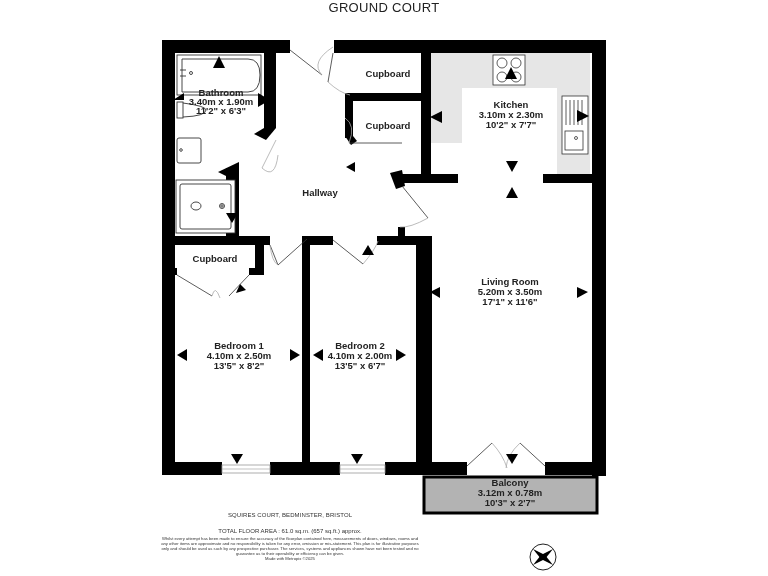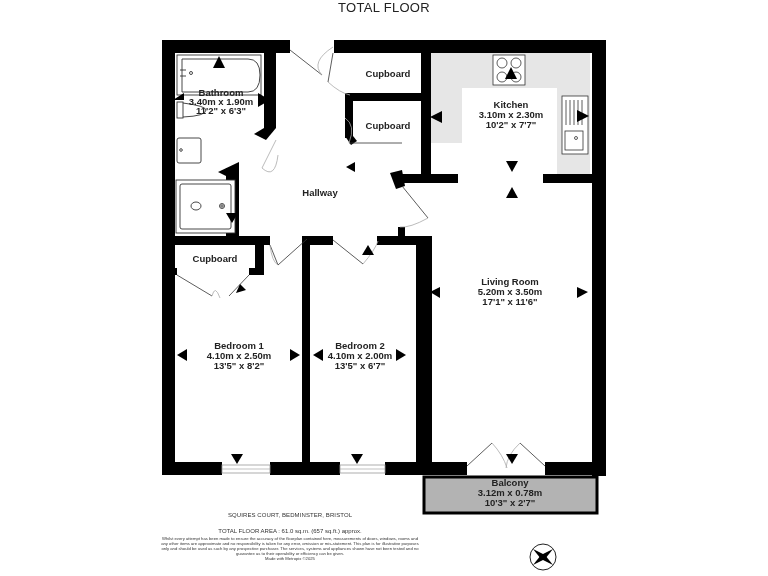--- a/index.html
+++ b/index.html
@@ -9,21 +9,21 @@
   .lbl { font-family: "Liberation Sans", sans-serif; font-weight: bold; font-size: 9.5px; fill: #222; text-anchor: middle; }
   .footer { position: absolute; left: 160px; width: 260px; text-align: center; color: #333; }
   .addr { top: 512px; font-size: 6px; letter-spacing: 0.1px; }
   .area { top: 528px; font-size: 6px; }
   .disc { top: 536px; font-size: 4.2px; line-height: 5px; }
   .compass { position: absolute; left: 526px; top: 540px; width: 34px; height: 34px; }
 </style>
 </head>
 <body>
 
-<div class="title">TOTAL FLOOR</div>
+<div class="title">GROUND COURT</div>
 
 <svg class="plan" width="768" height="576" viewBox="0 0 768 576">
 
   <rect x="430" y="53" width="160" height="124" fill="#e6e6e6"></rect>
   <rect x="462" y="88" width="95" height="89" fill="#ffffff"></rect>
   <rect x="430" y="143" width="32" height="34" fill="#ffffff"></rect>
   <rect x="424" y="477" width="173" height="36" fill="#b3b3b3" stroke="#000" stroke-width="3"></rect>
 
   <g fill="#000">
     <rect x="162" y="40" width="128" height="13"></rect>

